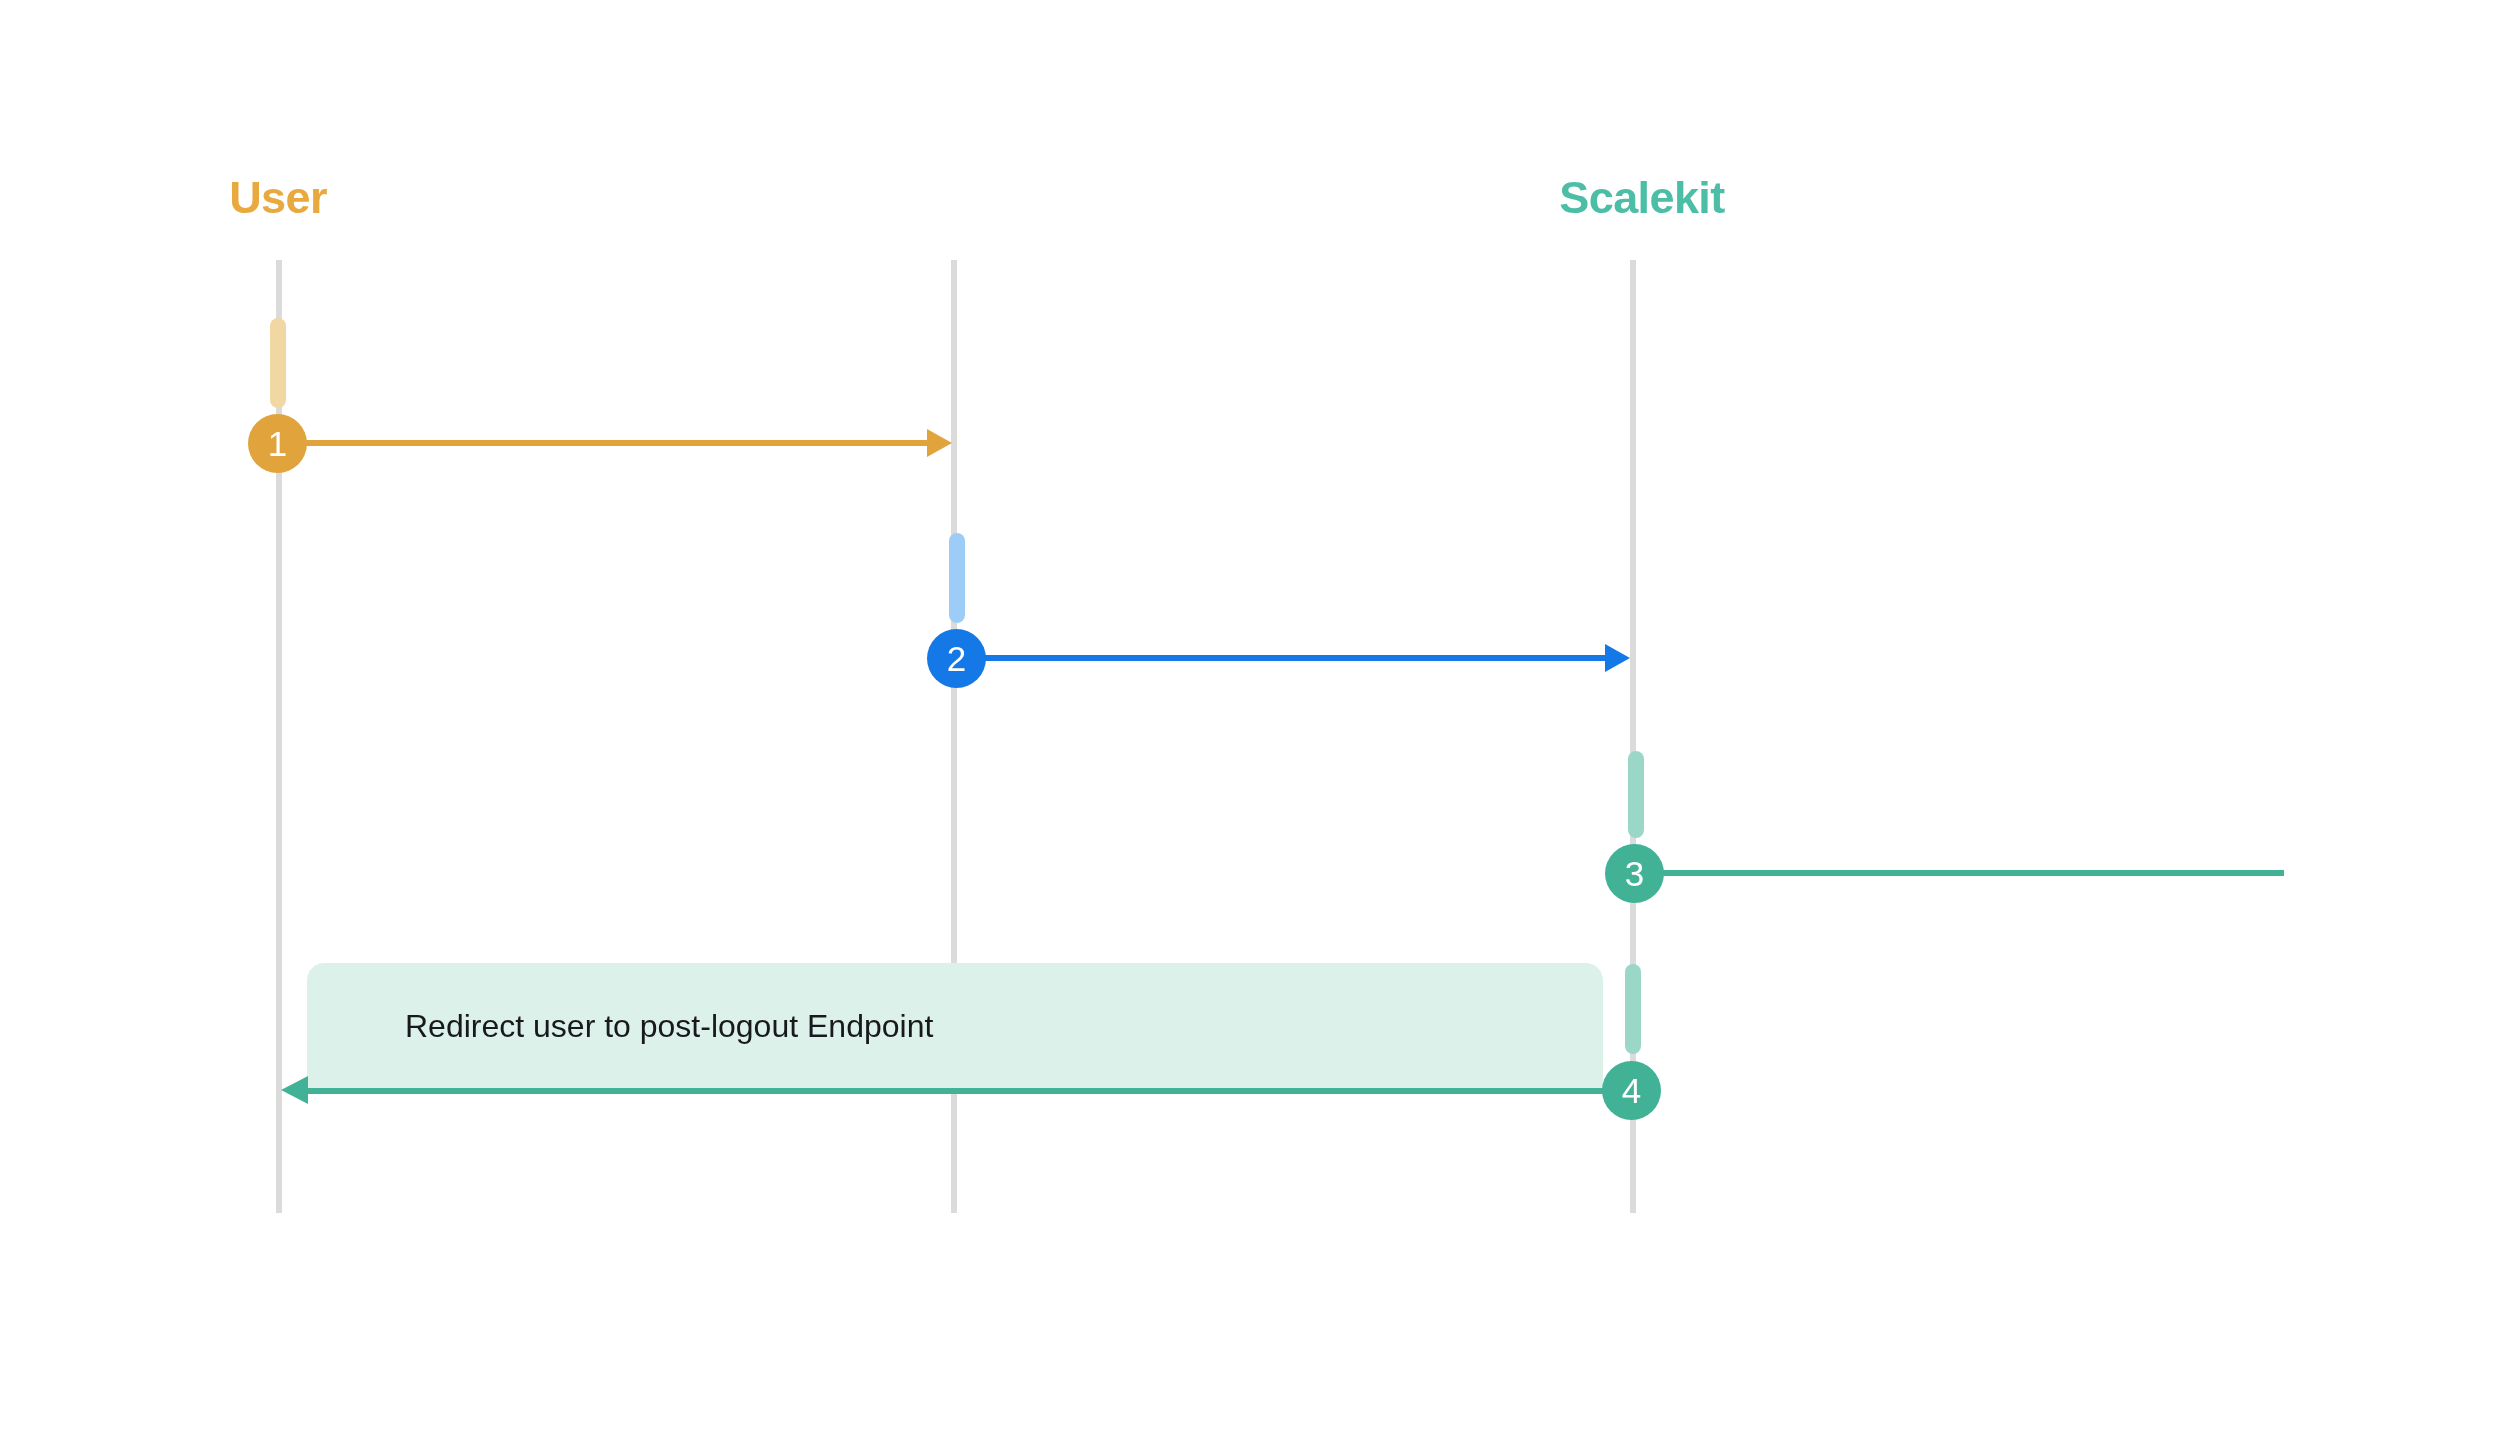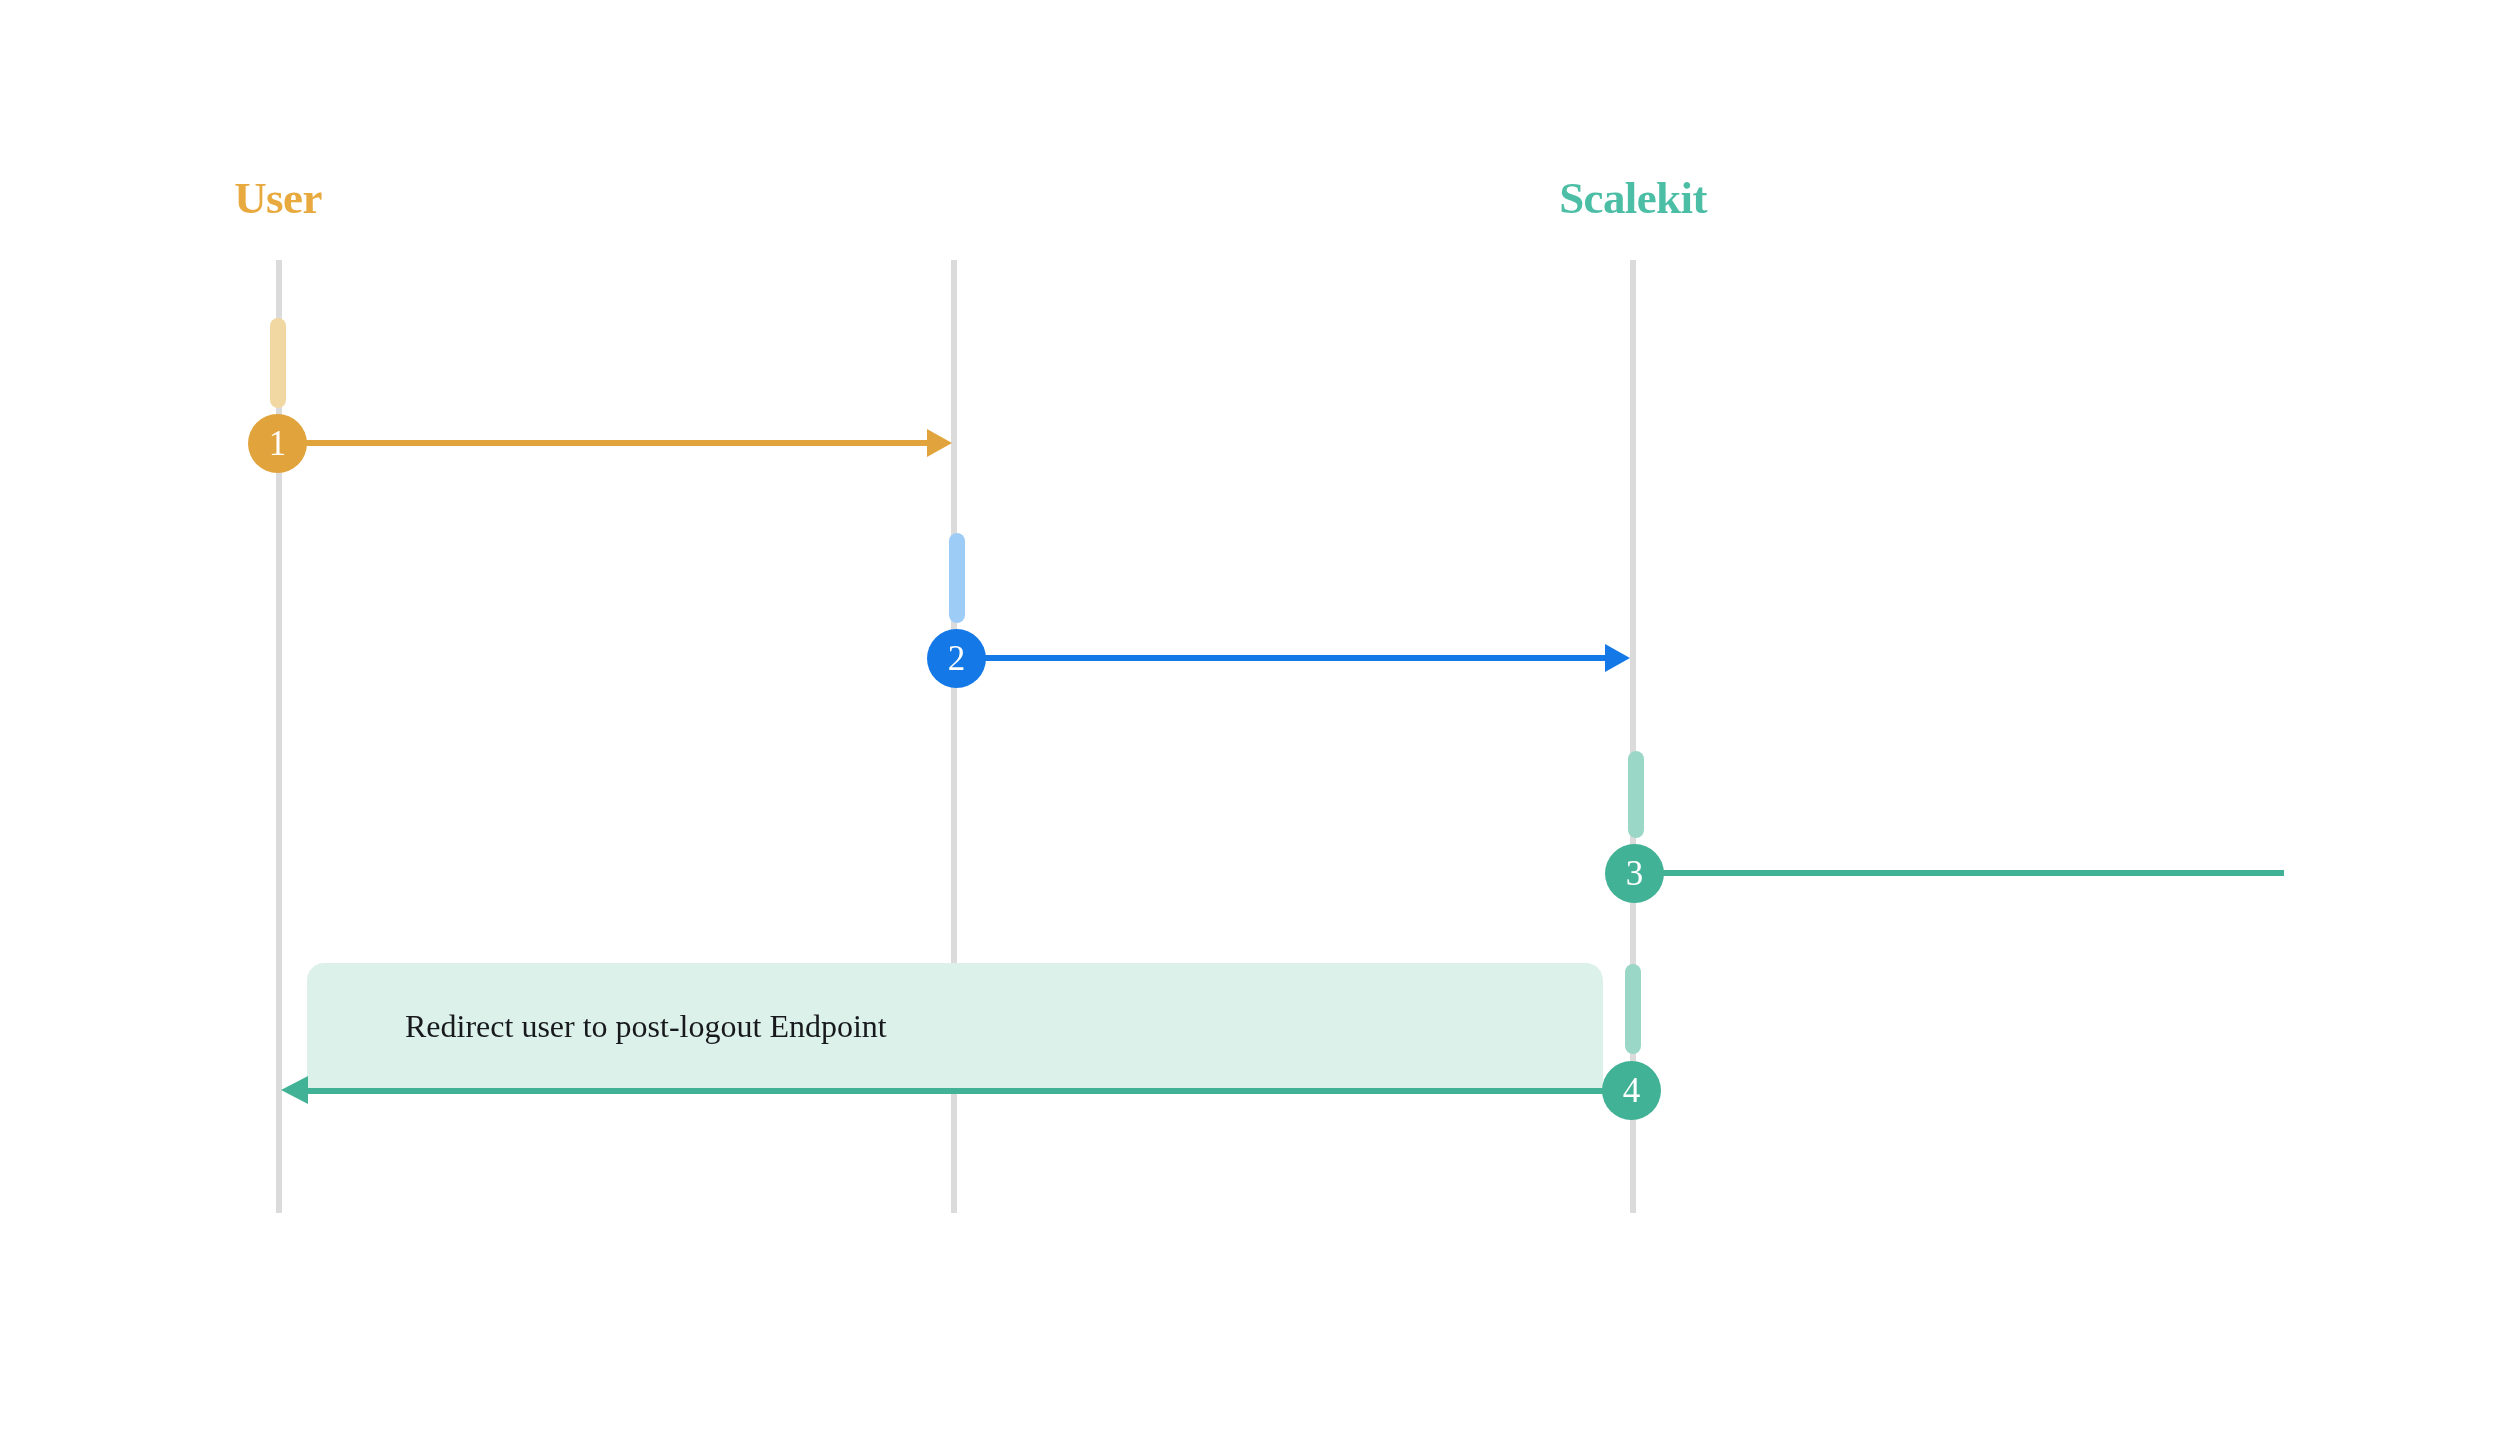--- a/index.html
+++ b/index.html
@@ -6,36 +6,36 @@
     margin: 0;
     padding: 0;
     background: #FFFFFF;
   }
   .canvas {
     position: relative;
     width: 2410px;
     height: 1452px;
     background: var(--background, #FFFFFF);
     overflow: hidden;
-    font-family: Liberation Serif, serif;
+    font-family: Liberation Sans, sans-serif;
   }
 
   
   .actor-label {
     position: absolute;
     top: 172px;
     transform: translateX(-50%);
     font-size: 45px;
     font-weight: 700;
     letter-spacing: -0.6px;
     white-space: nowrap;
   }
   .actor-user      { color: var(--orange-header); }
   .actor-app       { color: var(--blue-header); }
-  .actor-scalekit  { color: var(--teal-header); }
+  .actor-scalekit  { color: var(--teal-header); margin-left: 9px; }
 
   
   .lifeline {
     position: absolute;
     top: 260px;
     width: 5.6px;
     height: 953px;
     background: var(--lifeline-color);
     z-index: 1;
   }

